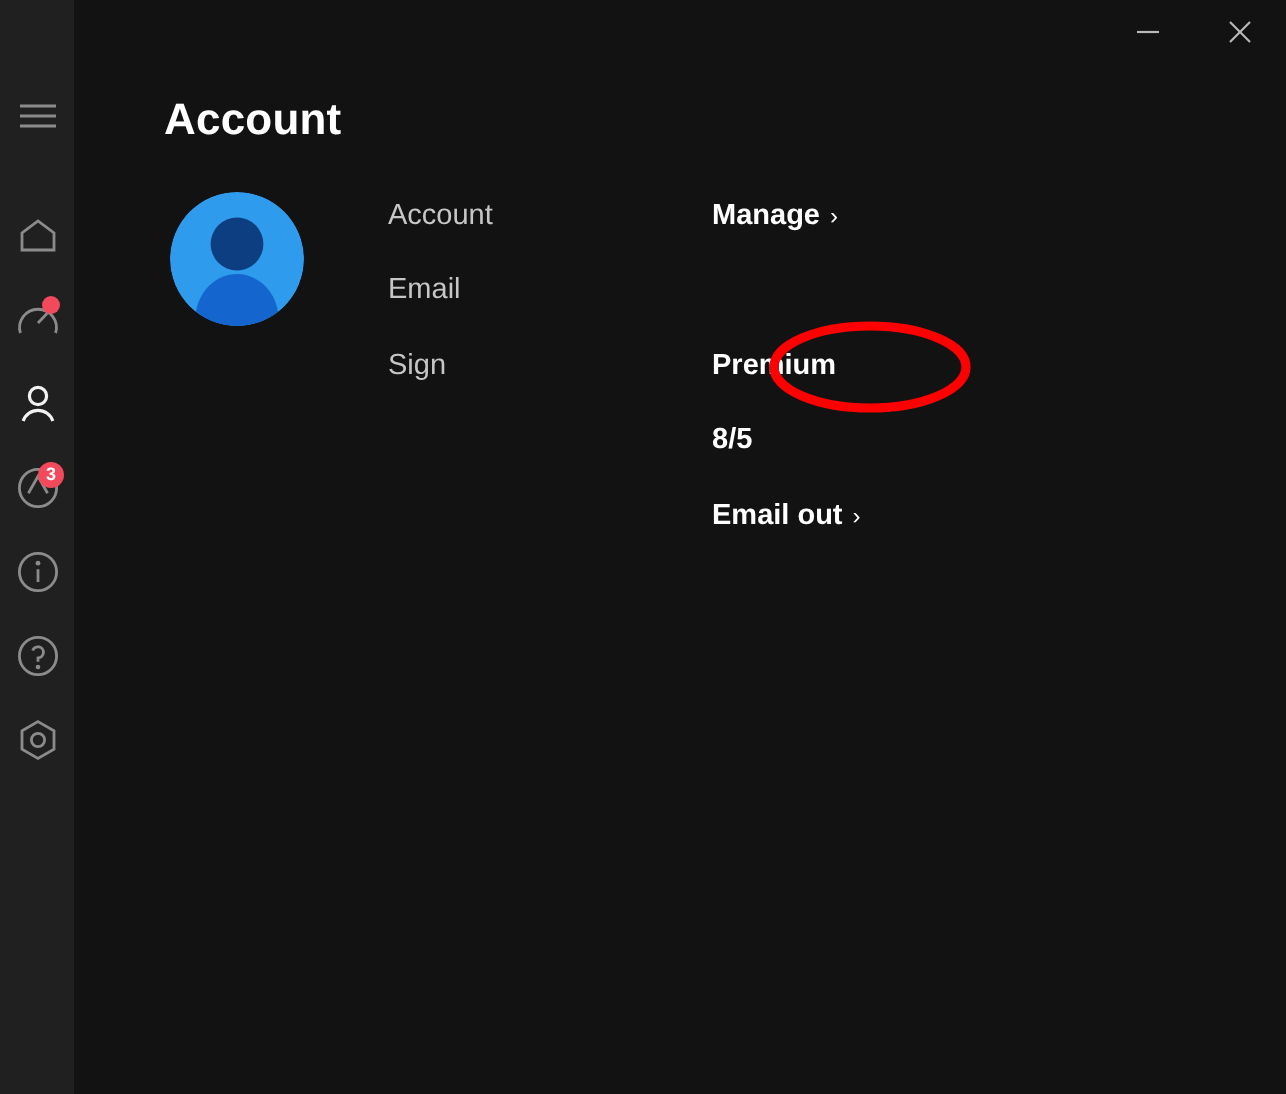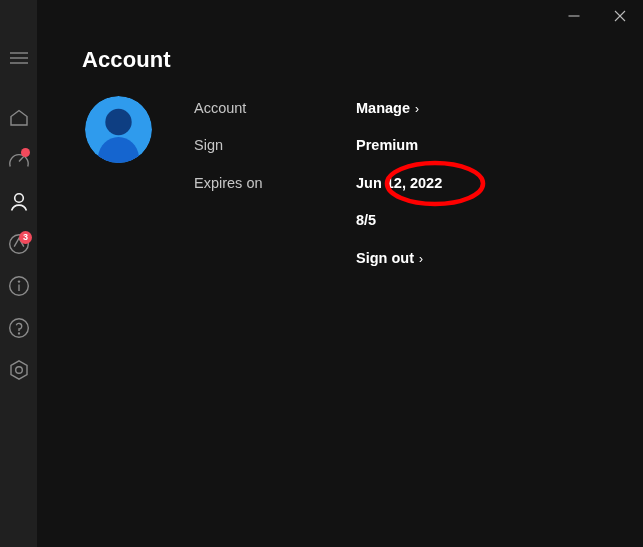--- a/index.html
+++ b/index.html
@@ -278,39 +278,39 @@
     <div id="rows">
 
       <div class="row">
         <div class="row-label">Account</div>
         <div class="row-link">
           <span>Manage</span>
           <span class="chev">›</span>
         </div>
       </div>
 
+      <div class="row">
+        <div class="row-label">Email</div>
+        <div class="row-value"></div>
+      </div>
 
       <div class="row">
         <div class="row-label">Sign</div>
         <div class="row-value">Premium</div>
       </div>
 
-      <div class="row">
-        <div class="row-label">Expires on</div>
-        <div class="row-value">Jun 12, 2022</div>
-      </div>
 
       <div class="row">
         <div class="row-value">8/5</div>
       </div>
 
       <div class="row">
         <div class="row-label"></div>
         <div class="row-link">
-          <span>Sign out</span>
+          <span>Email out</span>
           <span class="chev">›</span>
         </div>
       </div>
 
     </div>
 
     <div id="annotation">
       <svg width="102" height="47" viewBox="0 0 102 47">
         <ellipse cx="51" cy="23.5" rx="48" ry="20.5" fill="none" stroke="#ff0000" stroke-width="4.6"></ellipse>
       </svg>

